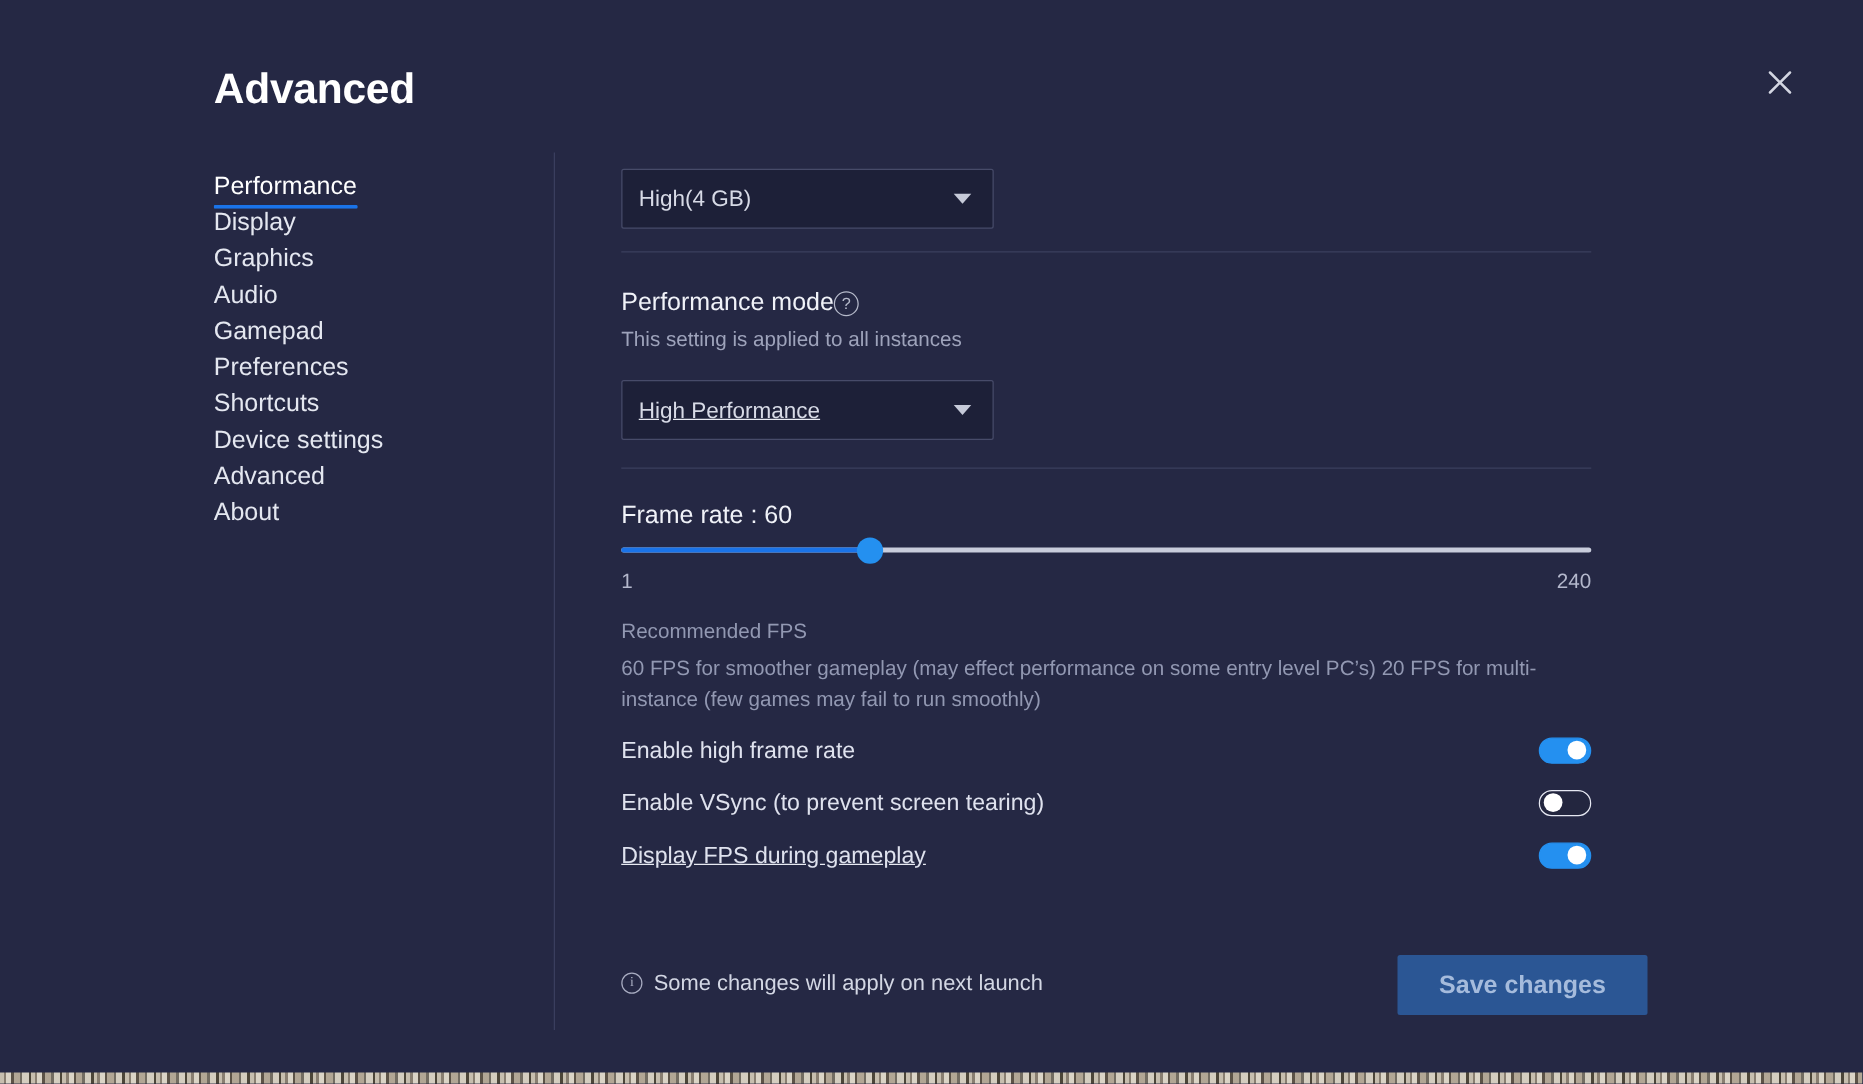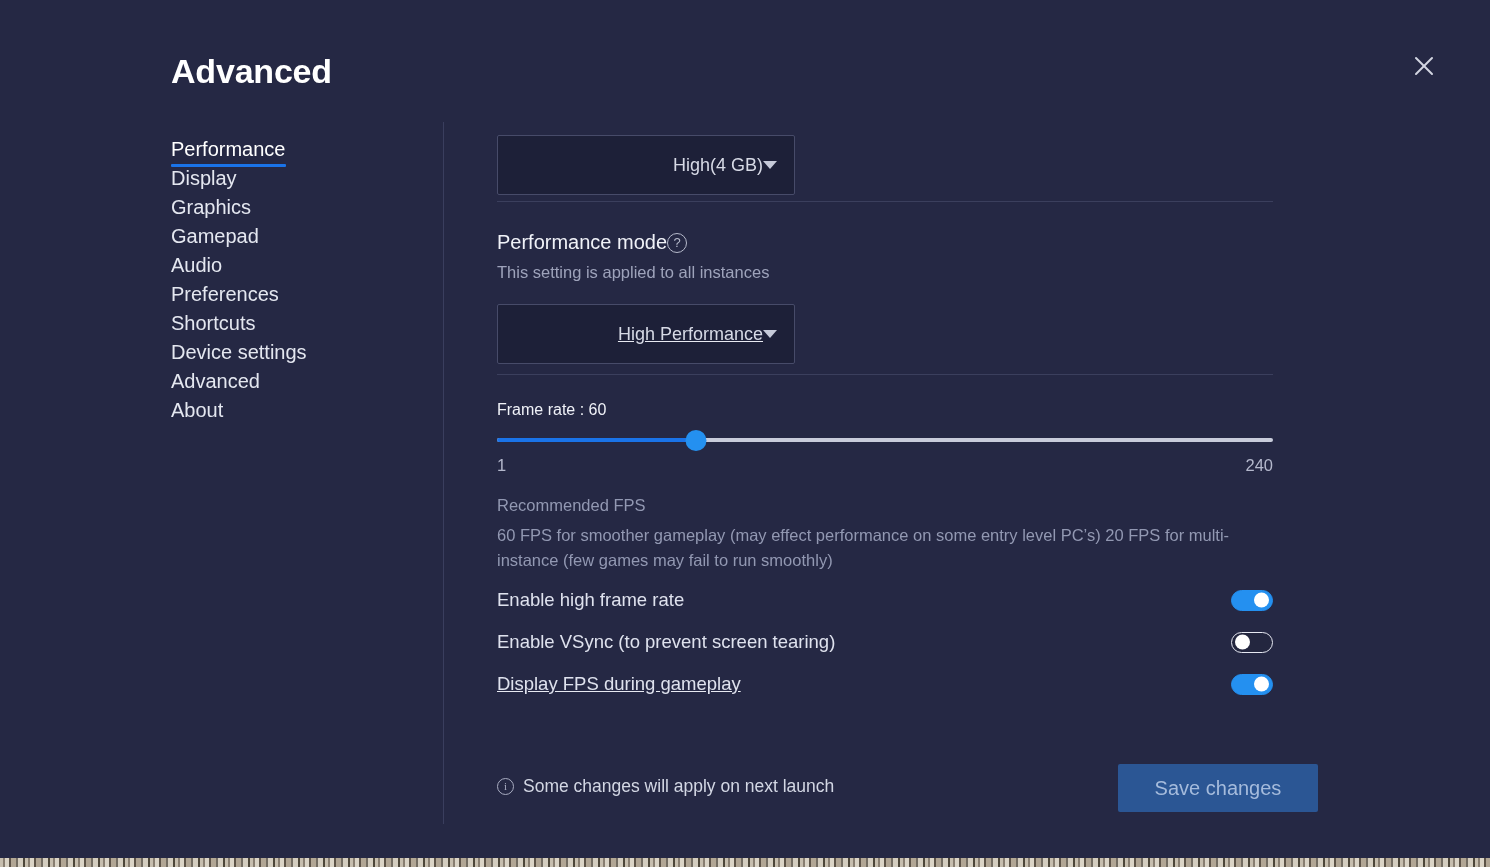--- a/index.html
+++ b/index.html
@@ -117,29 +117,28 @@
     height: 1px;
     background: #3b3f5d;
   }
   #divider-1 { top: 201px; }
   #divider-2 { top: 374px; }
 
   
   .dropdown {
     position: absolute;
     width: 298px;
-    height: 60px;
+    height: 48px;
     background: #1d2038;
     border: 1px solid #474b69;
     border-radius: 2px;
     display: flex;
     align-items: center;
     padding: 0 12px 0 13px;
     cursor: pointer;
-    text-align: right;
   }
   .dropdown .dd-label {
     flex: 1;
     font-size: 18px;
     color: #d7dae6;
     white-space: nowrap;
   }
   .dropdown .caret {
     width: 0; height: 0;
     border-left: 7px solid transparent;
@@ -184,21 +183,21 @@
     font-size: 16.5px;
     color: #9ea3bb;
     white-space: nowrap;
   }
 
   
   #framerate-label {
     position: absolute;
     left: 497px;
     top: 401px;
-    font-size: 16px;
+    font-size: 20px;
     color: #f0f2f8;
     white-space: nowrap;
   }
   #slider-wrap {
     position: absolute;
     left: 497px;
     top: 430px;
     width: 776px;
     height: 22px;
     cursor: pointer;
@@ -339,21 +338,21 @@
     left: 1118px;
     top: 764px;
     width: 200px;
     height: 48px;
     background: #2b5694;
     border: none;
     border-radius: 2px;
     color: #a5bbdc;
     font-size: 20px;
     font-family: "Liberation Sans", sans-serif;
-    font-weight: normal;
+    font-weight: bold;
     cursor: pointer;
   }
 </style>
 </head>
 <body>
 
 <div id="settings-modal">
 
   <div id="page-title">Advanced</div>
 
@@ -370,24 +369,24 @@
     <div class="nav-row">
         <div class="nav-item active"><span>Performance</span></div>
       </div>
     <div class="nav-row">
         <div class="nav-item"><span>Display</span></div>
       </div>
     <div class="nav-row">
         <div class="nav-item"><span>Graphics</span></div>
       </div>
     <div class="nav-row">
+        <div class="nav-item"><span>Audio</span></div>
+      </div>
+    <div class="nav-row">
         <div class="nav-item"><span>Gamepad</span></div>
-      </div>
-    <div class="nav-row">
-        <div class="nav-item"><span>Audio</span></div>
       </div>
     <div class="nav-row">
         <div class="nav-item"><span>Preferences</span></div>
       </div>
     <div class="nav-row">
         <div class="nav-item"><span>Shortcuts</span></div>
       </div>
     <div class="nav-row">
         <div class="nav-item"><span>Device settings</span></div>
       </div>

